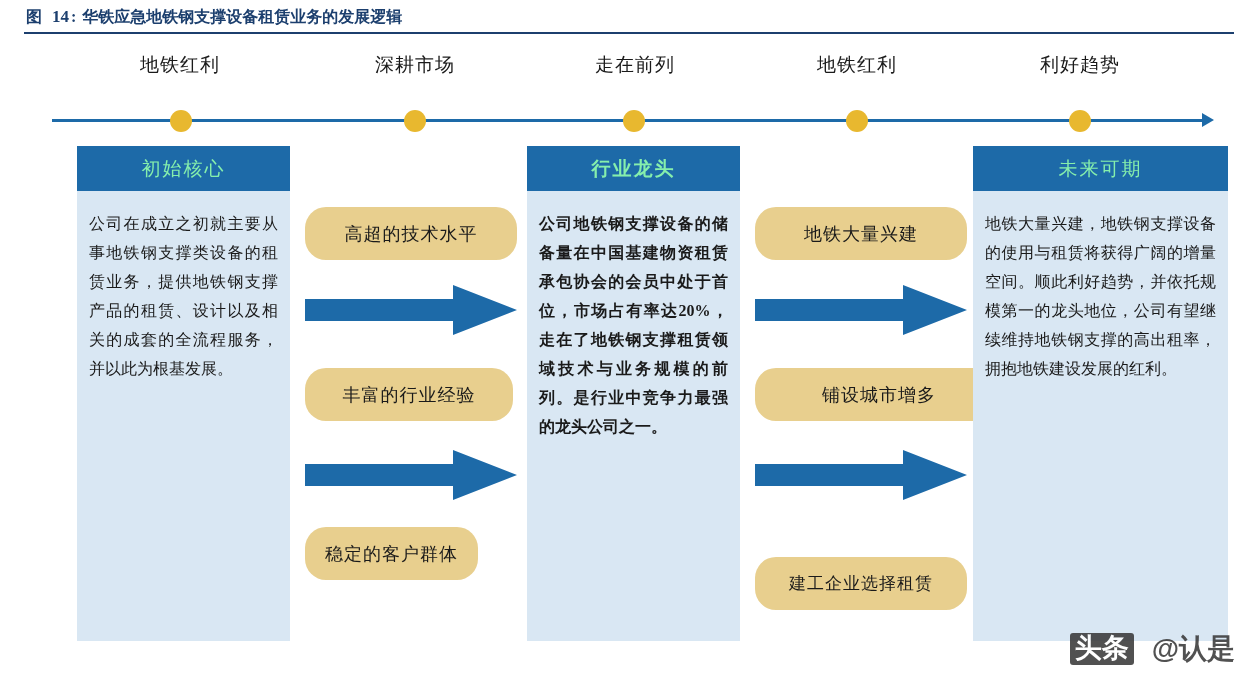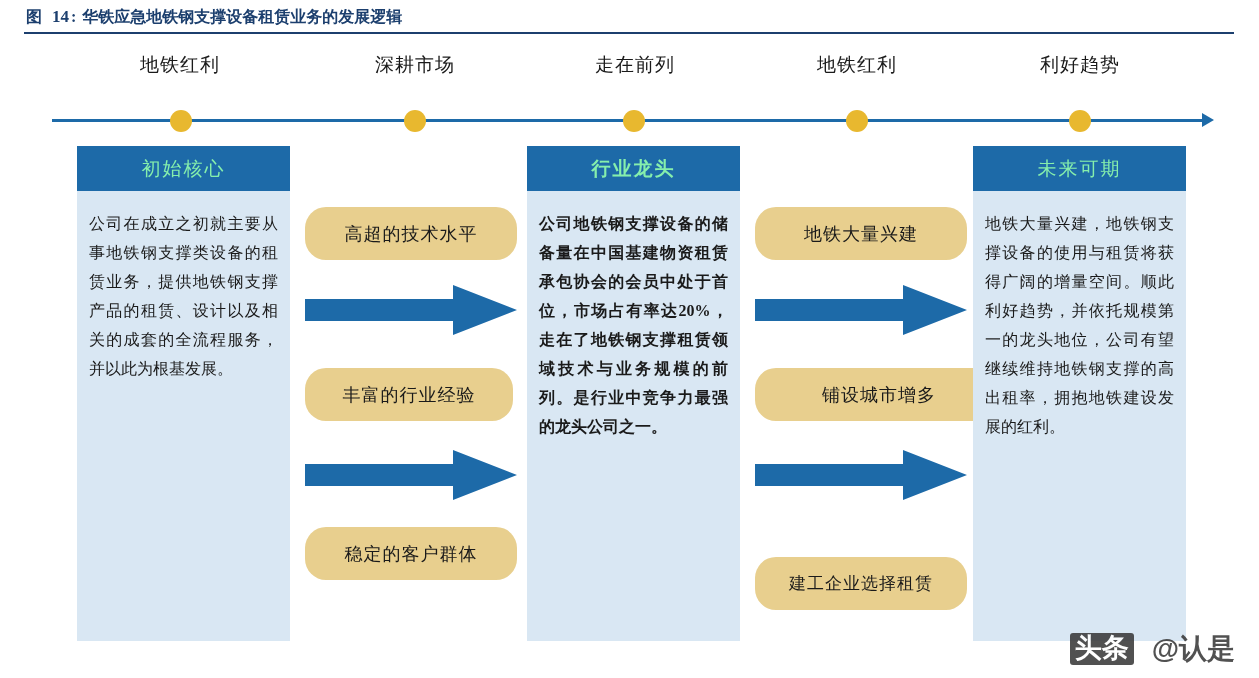--- a/index.html
+++ b/index.html
@@ -197,38 +197,38 @@
   </div>
 
   <div class="gold-box" style="left:305px; top:207px; width:212px; height:53px;">高超的技术水平</div>
   <svg class="blk-arrow" style="left:305px; top:285px;" width="212" height="50" viewBox="0 0 212 50">
     <polygon points="0,14 148,14 148,0 212,25 148,50 148,36 0,36" fill="#1d6aa8"></polygon>
   </svg>
   <div class="gold-box" style="left:305px; top:368px; width:208px; height:53px;">丰富的行业经验</div>
   <svg class="blk-arrow" style="left:305px; top:450px;" width="212" height="50" viewBox="0 0 212 50">
     <polygon points="0,14 148,14 148,0 212,25 148,50 148,36 0,36" fill="#1d6aa8"></polygon>
   </svg>
-  <div class="gold-box" style="left:305px; top:527px; width:212px; height:53px;">稳定的客户群体</div>
+  <div class="gold-box" style="left:305px; top:527px; width:173px; height:53px;">稳定的客户群体</div>
 
   <div class="blue-card" style="left:527px; top:146px; width:213px; height:495px;font-weight:bold;">
     <div class="blue-head">行业龙头</div>
     <div class="blue-body">公司地铁钢支撑设备的储备量在中国基建物资租赁承包协会的会员中处于首位，市场占有率达20%，走在了地铁钢支撑租赁领域技术与业务规模的前列。是行业中竞争力最强的龙头公司之一。</div>
   </div>
 
   <div class="gold-box" style="left:755px; top:207px; width:212px; height:53px;">地铁大量兴建</div>
   <svg class="blk-arrow" style="left:755px; top:285px;" width="212" height="50" viewBox="0 0 212 50">
     <polygon points="0,14 148,14 148,0 212,25 148,50 148,36 0,36" fill="#1d6aa8"></polygon>
   </svg>
   <div class="gold-box" style="left:755px; top:368px; width:248px; height:53px;">铺设城市增多</div>
   <svg class="blk-arrow" style="left:755px; top:450px;" width="212" height="50" viewBox="0 0 212 50">
     <polygon points="0,14 148,14 148,0 212,25 148,50 148,36 0,36" fill="#1d6aa8"></polygon>
   </svg>
   <div class="gold-box" style="left:755px; top:557px; width:212px; height:53px; font-size:17px;">建工企业选择租赁</div>
 
-  <div class="blue-card" style="left:973px; top:146px; width:213px; height:495px;">
+  <div class="blue-card" style="left:973px; top:146px; width:255px; height:495px;">
     <div class="blue-head">未来可期</div>
     <div class="blue-body">地铁大量兴建，地铁钢支撑设备的使用与租赁将获得广阔的增量空间。顺此利好趋势，并依托规模第一的龙头地位，公司有望继续维持地铁钢支撑的高出租率，拥抱地铁建设发展的红利。</div>
   </div>
 
   <div class="watermark">
     <span class="wm-box">头条</span>
     <span>@认是</span>
   </div>
 
 </div>

